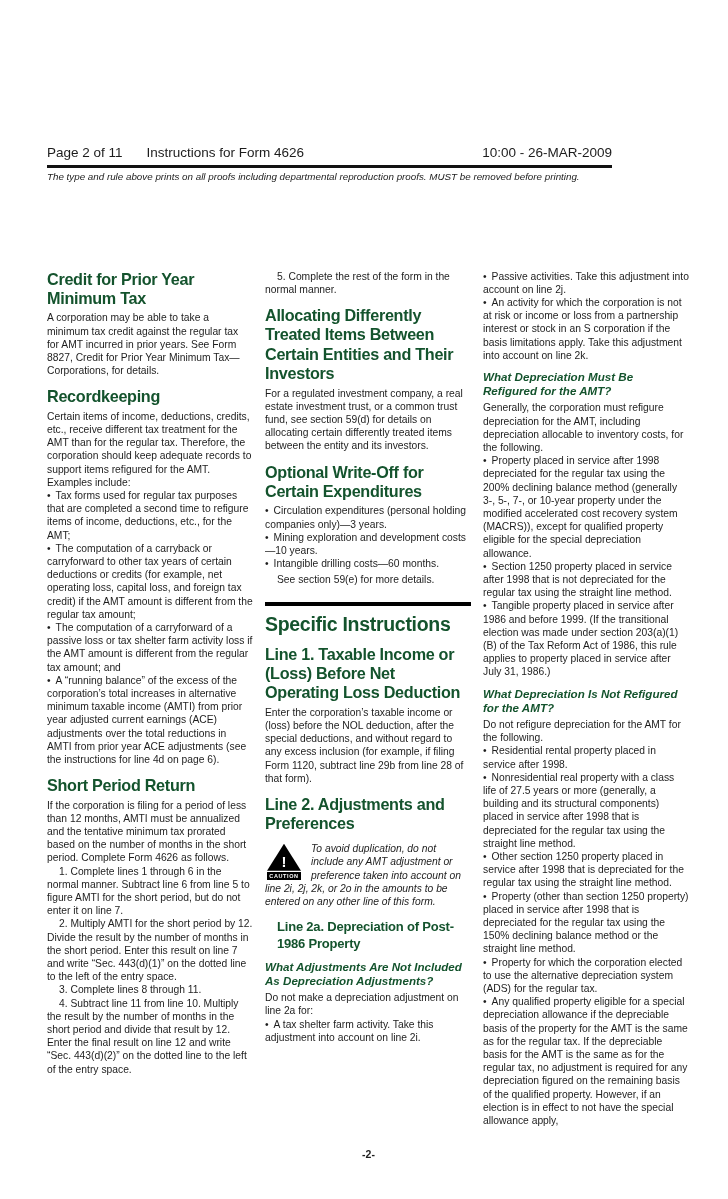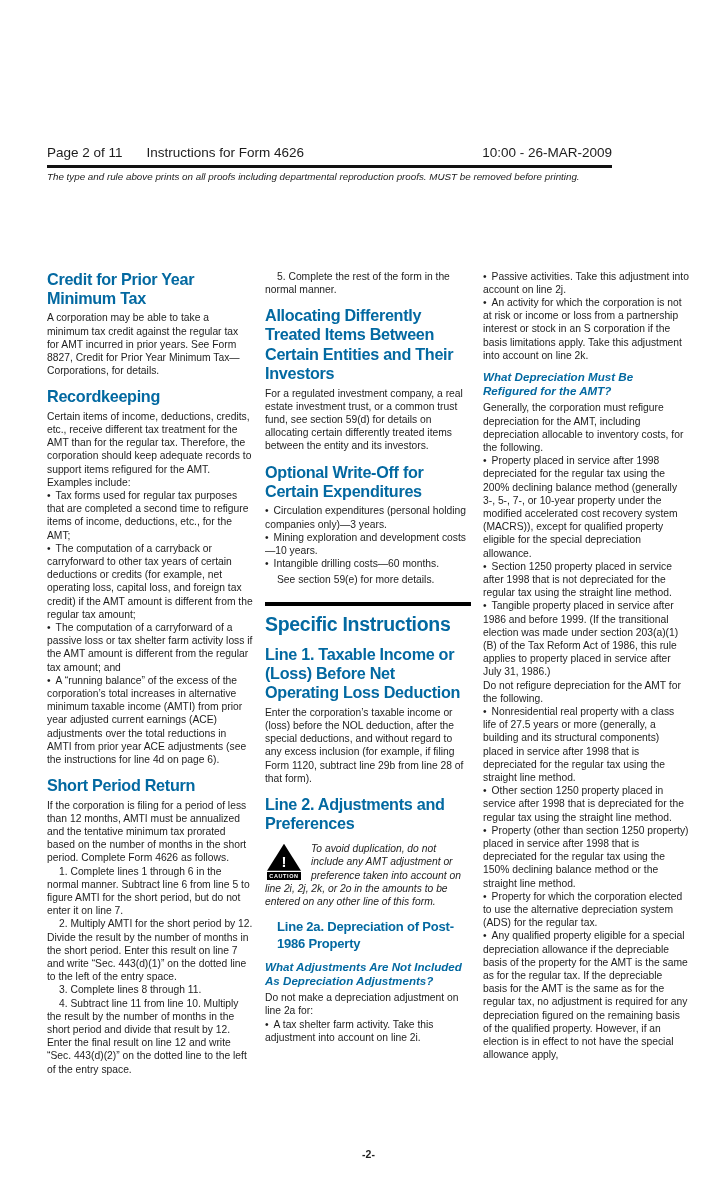--- a/index.html
+++ b/index.html
@@ -12,21 +12,21 @@
   
   .hdr-row{display:flex;justify-content:space-between;align-items:baseline;font-size:13.5px;color:#1c1c1c;}
   .hdr-left .doc-title{margin-left:24px;}
   .hdr-rule{height:2.5px;background:#121212;margin-top:5px;}
   .proof-note{font-style:italic;font-size:9.8px;color:#222;margin:3px 0 0 0;}
   
   .columns{display:flex;gap:12px;margin-top:88px;}
   .col{width:206px;flex:0 0 206px;font-size:10.3px;line-height:13.2px;}
   .col > :first-child{margin-top:0;}
   p{margin:0;}
-  h1,h2,h3{color:#0369a1;}
+  h1,h2,h3{color:#14532d;}
   h1.big{font-size:16.2px;line-height:19.4px;font-weight:700;letter-spacing:-0.3px;margin:10px 0 3px;}
   h1.huge{font-size:19.5px;line-height:22px;font-weight:700;letter-spacing:-0.3px;margin:5px 0 6px;}
   h2.mid{font-size:13px;line-height:17px;font-weight:700;letter-spacing:-0.2px;margin:9px 12px 4px;}
   h3.q{font-size:11.6px;line-height:14.2px;font-weight:700;margin:8px 0 3px;font-style:italic;}
   .thick-rule{height:4px;background:#000;margin:15px 0 7px;}
   .num{text-indent:12px;}
   .see{text-indent:12px;margin:3px 0 2px;}
   .bullet .bl{margin-right:5px;}
   
   .caution{margin:8px 0 4px;min-height:46px;}
@@ -106,21 +106,23 @@
     </section>
 
     <section class="col">
       <p class="bullet"><span class="bl">•</span><span>Passive activities. Take this adjustment into account on line 2j.</span></p>
       <p class="bullet"><span class="bl">•</span><span>An activity for which the corporation is not at risk or income or loss from a partnership interest or stock in an S corporation if the basis limitations apply. Take this adjustment into account on line 2k.</span></p>
       <h3 class="q">What Depreciation Must Be Refigured for the AMT?</h3>
       <p>Generally, the corporation must refigure depreciation for the AMT, including depreciation allocable to inventory costs, for the following.</p>
       <p class="bullet"><span class="bl">•</span><span>Property placed in service after 1998 depreciated for the regular tax using the 200% declining balance method (generally 3-, 5-, 7-, or 10-year property under the modified accelerated cost recovery system (MACRS)), except for qualified property eligible for the special depreciation allowance.</span></p>
       <p class="bullet"><span class="bl">•</span><span>Section 1250 property placed in service after 1998 that is not depreciated for the regular tax using the straight line method.</span></p>
       <p class="bullet"><span class="bl">•</span><span>Tangible property placed in service after 1986 and before 1999. (If the transitional election was made under section 203(a)(1)(B) of the Tax Reform Act of 1986, this rule applies to property placed in service after July 31, 1986.)</span></p>
+      <h3 class="q">What Depreciation Is Not Refigured for the AMT?</h3>
       <p>Do not refigure depreciation for the AMT for the following.</p>
+      <p class="bullet"><span class="bl">•</span><span>Residential rental property placed in service after 1998.</span></p>
       <p class="bullet"><span class="bl">•</span><span>Nonresidential real property with a class life of 27.5 years or more (generally, a building and its structural components) placed in service after 1998 that is depreciated for the regular tax using the straight line method.</span></p>
       <p class="bullet"><span class="bl">•</span><span>Other section 1250 property placed in service after 1998 that is depreciated for the regular tax using the straight line method.</span></p>
       <p class="bullet"><span class="bl">•</span><span>Property (other than section 1250 property) placed in service after 1998 that is depreciated for the regular tax using the 150% declining balance method or the straight line method.</span></p>
       <p class="bullet"><span class="bl">•</span><span>Property for which the corporation elected to use the alternative depreciation system (ADS) for the regular tax.</span></p>
       <p class="bullet"><span class="bl">•</span><span>Any qualified property eligible for a special depreciation allowance if the depreciable basis of the property for the AMT is the same as for the regular tax. If the depreciable basis for the AMT is the same as for the regular tax, no adjustment is required for any depreciation figured on the remaining basis of the qualified property. However, if an election is in effect to not have the special allowance apply,</span></p>
     </section>
 
   </main>
 
   <footer class="footer">

